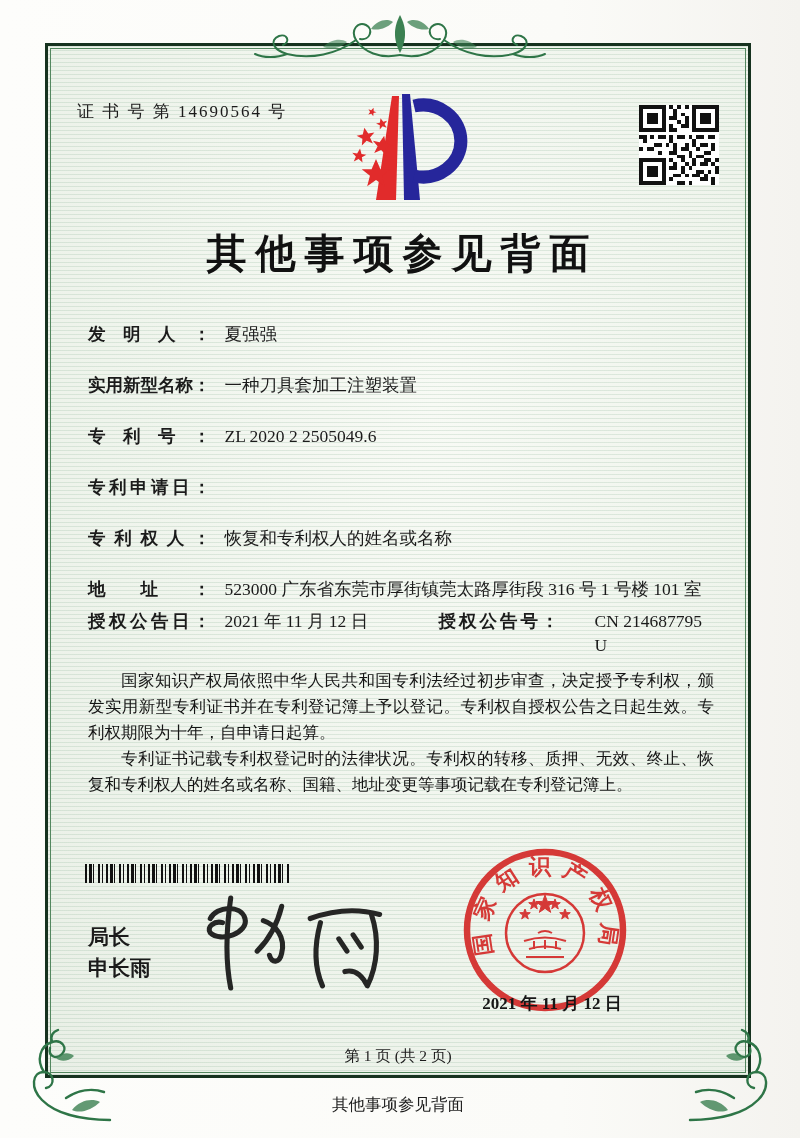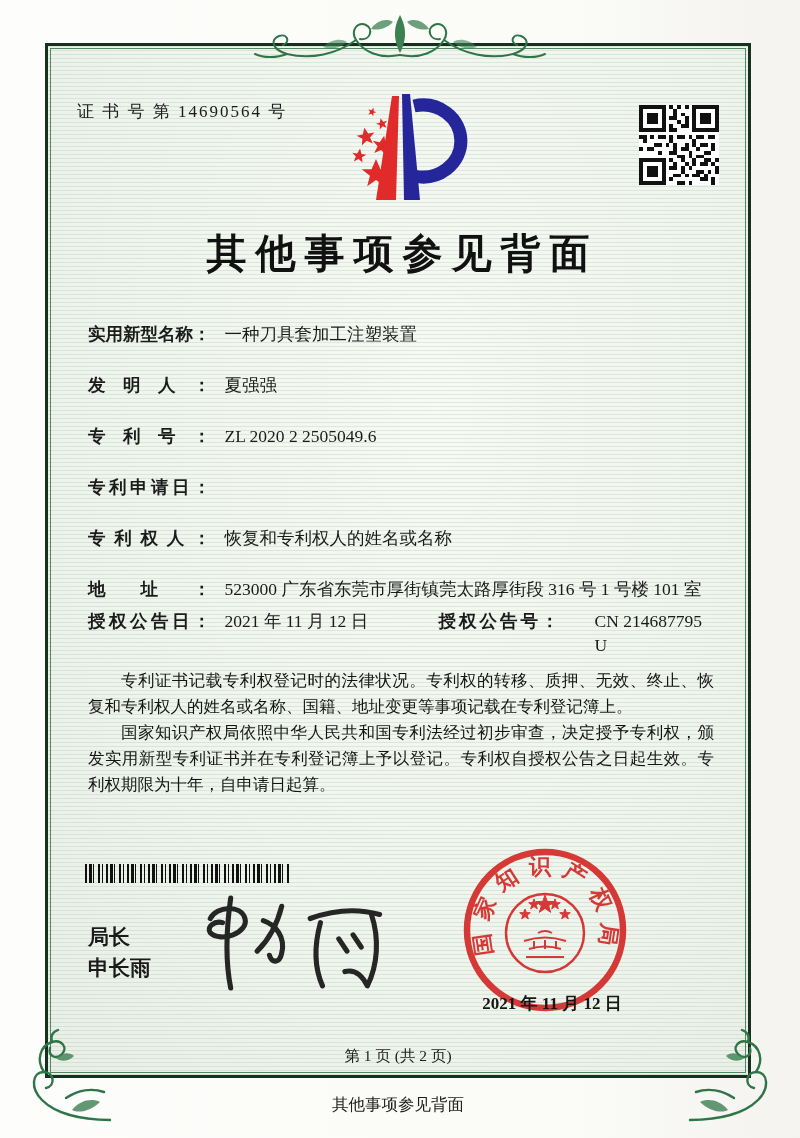--- a/index.html
+++ b/index.html
@@ -168,26 +168,26 @@
     <g fill="#111">
       <path d="M2,2h3v3h-3z M16,2h3v3h-3z M2,16h3v3h-3z"></path>
       <path d="M8,0h1v1h-1z M10,0h1v1h-1z M12,0h1v1h-1z M9,1h1v2h-1z M11,2h1v1h-1z M8,3h2v1h-2z M12,3h1v2h-1z M10,4h1v1h-1z M8,5h1v2h-1z M11,5h2v1h-2z M9,6h1v1h-1z M0,8h2v1h-2z M3,8h1v1h-1z M5,8h2v1h-2z M8,8h1v2h-1z M10,8h2v1h-2z M13,8h1v1h-1z M15,8h2v1h-2z M18,8h2v1h-2z M1,9h1v1h-1z M14,9h1v2h-1z M4,10h2v1h-2z M7,10h1v1h-1z M9,10h1v2h-1z M12,10h1v1h-1z M16,10h2v1h-2z M19,10h1v2h-1z M0,11h1v1h-1z M2,11h2v1h-2z M11,11h2v1h-2z M15,11h1v1h-1z M5,12h1v1h-1z M8,12h2v1h-2z M13,12h1v2h-1z M17,12h2v1h-2z M10,13h2v1h-2z M15,13h2v1h-2z M8,14h1v1h-1z M11,14h1v1h-1z M14,14h1v2h-1z M17,14h2v1h-2z M20,14h1v1h-1z M9,15h1v1h-1z M12,15h1v1h-1z M16,15h2v1h-2z M19,15h1v1h-1z M8,16h2v1h-2z M11,16h1v2h-1z M13,16h1v1h-1z M20,16h1v2h-1z M15,17h2v1h-2z M18,17h1v1h-1z M9,18h2v1h-2z M12,18h1v1h-1z M14,18h2v1h-2z M17,18h1v1h-1z M8,19h1v1h-1z M16,19h2v1h-2z M19,19h1v2h-1z M10,20h2v1h-2z M13,20h1v1h-1z"></path>
     </g>
   </svg>
 
   <div class="title">其他事项参见背面</div>
 
   <div class="fields">
     <div class="frow">
+      <span class="flabel">发明人：</span>
+      <span class="fvalue">夏强强</span>
+    </div>
+    <div class="frow">
       <span class="flabel">实用新型名称：</span>
       <span class="fvalue">一种刀具套加工注塑装置</span>
-    </div>
-    <div class="frow">
-      <span class="flabel">发明人：</span>
-      <span class="fvalue">夏强强</span>
     </div>
     <div class="frow">
       <span class="flabel">专利号：</span>
       <span class="fvalue">ZL 2020 2 2505049.6</span>
     </div>
     <div class="frow">
       <span class="flabel">专利申请日：</span>
     </div>
     <div class="frow">
       <span class="flabel">专利权人：</span>
@@ -200,22 +200,22 @@
       <span class="flabel">授权公告日：</span>
       <span class="fvalue gval1">2021 年 11 月 12 日</span>
       <span class="grant-pair2">
         <span class="flabel">授权公告号：</span>
         <span class="fvalue">CN 214687795 U</span>
       </span>
     </div>
   </div>
 
   <div class="paras">
+    <p>国家知识产权局依照中华人民共和国专利法经过初步审查，决定授予专利权，颁发实用新型专利证书并在专利登记簿上予以登记。专利权自授权公告之日起生效。专利权期限为十年，自申请日起算。</p>
     <p>专利证书记载专利权登记时的法律状况。专利权的转移、质押、无效、终止、恢复和专利权人的姓名或名称、国籍、地址变更等事项记载在专利登记簿上。</p>
-    <p>国家知识产权局依照中华人民共和国专利法经过初步审查，决定授予专利权，颁发实用新型专利证书并在专利登记簿上予以登记。专利权自授权公告之日起生效。专利权期限为十年，自申请日起算。</p>
   </div>
 
   <div class="barcode"></div>
 
   <div class="signatory">
     <div>局长</div>
     <div>申长雨</div>
   </div>
 
   <svg class="signature" viewBox="0 0 200 100">

